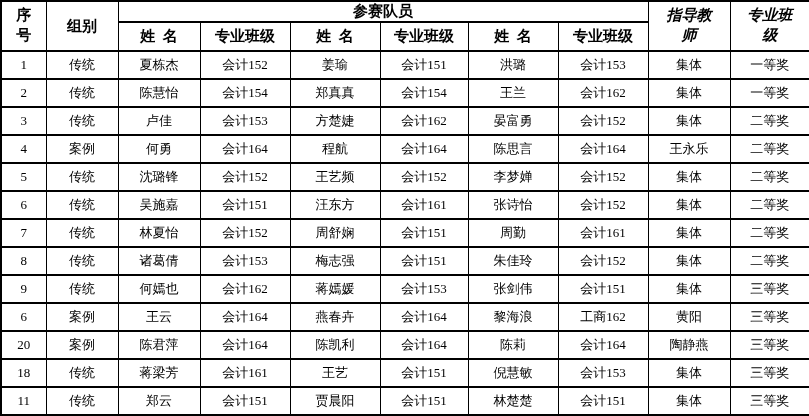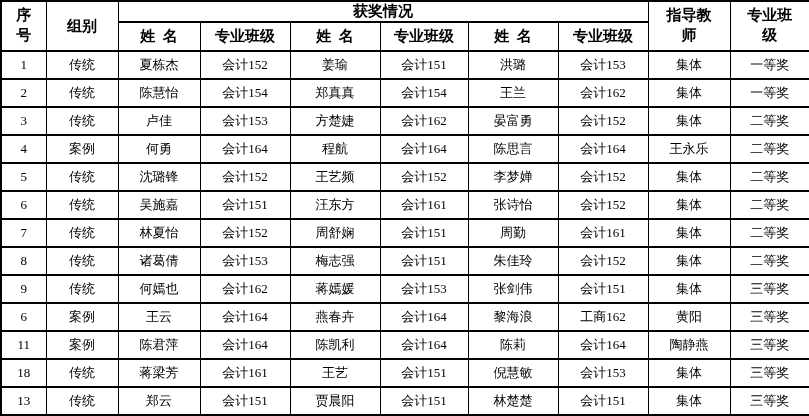--- a/index.html
+++ b/index.html
@@ -33,21 +33,21 @@
     line-height: 1.25;
   }
   .award-table thead tr.hdr-top { height: 18px; }
   .award-table thead tr.hdr-sub { height: 29px; }
   .award-table tbody td {
     font-size: 13px;
     line-height: 1.1;
   }
   
   .wrap-1 { display: inline-block; width: 1.15em; line-height: 1.3; }
-  .wrap-3 { display: inline-block; width: 3.1em;  line-height: 1.3; }
+  .wrap-3 { display: inline-block; width: 3.1em;  line-height: 1.3; font-style: italic; }
   .ws-pre { white-space: pre; }
   .serial-cell { font-size: 12px; }
 </style>
 </head>
 <body>
 
 <table class="award-table">
   <colgroup>
     <col style="width:45px">
     <col style="width:72px">
@@ -57,21 +57,21 @@
     <col style="width:88px">
     <col style="width:90px">
     <col style="width:90px">
     <col style="width:82px">
     <col style="width:80px">
   </colgroup>
   <thead>
     <tr class="hdr-top">
       <th rowspan="2"><span class="wrap-1">序号</span></th>
       <th rowspan="2"><span>组别</span></th>
-      <th colspan="6"><span>获奖情况</span></th>
+      <th colspan="6"><span>参赛队员</span></th>
       <th rowspan="2"><span class="wrap-3">指导教师</span></th>
       <th rowspan="2"><span class="wrap-3">专业班级</span></th>
     </tr>
     <tr class="hdr-sub">
       <th class="ws-pre">姓  名</th>
       <th>专业班级</th>
       <th class="ws-pre">姓  名</th>
       <th>专业班级</th>
       <th class="ws-pre">姓  名</th>
       <th>专业班级</th>
@@ -192,21 +192,21 @@
         <td>王云</td>
         <td>会计164</td>
         <td>燕春卉</td>
         <td>会计164</td>
         <td>黎海浪</td>
         <td>工商162</td>
         <td>黄阳</td>
         <td>三等奖</td>
       </tr>
       <tr>
-        <td class="serial-cell">11</td>
+        <td class="serial-cell">20</td>
         <td>案例</td>
         <td>陈君萍</td>
         <td>会计164</td>
         <td>陈凯利</td>
         <td>会计164</td>
         <td>陈莉</td>
         <td>会计164</td>
         <td>陶静燕</td>
         <td>三等奖</td>
       </tr>
@@ -216,21 +216,21 @@
         <td>蒋梁芳</td>
         <td>会计161</td>
         <td>王艺</td>
         <td>会计151</td>
         <td>倪慧敏</td>
         <td>会计153</td>
         <td>集体</td>
         <td>三等奖</td>
       </tr>
       <tr>
-        <td class="serial-cell">13</td>
+        <td class="serial-cell">11</td>
         <td>传统</td>
         <td>郑云</td>
         <td>会计151</td>
         <td>贾晨阳</td>
         <td>会计151</td>
         <td>林楚楚</td>
         <td>会计151</td>
         <td>集体</td>
         <td>三等奖</td>
       </tr>

